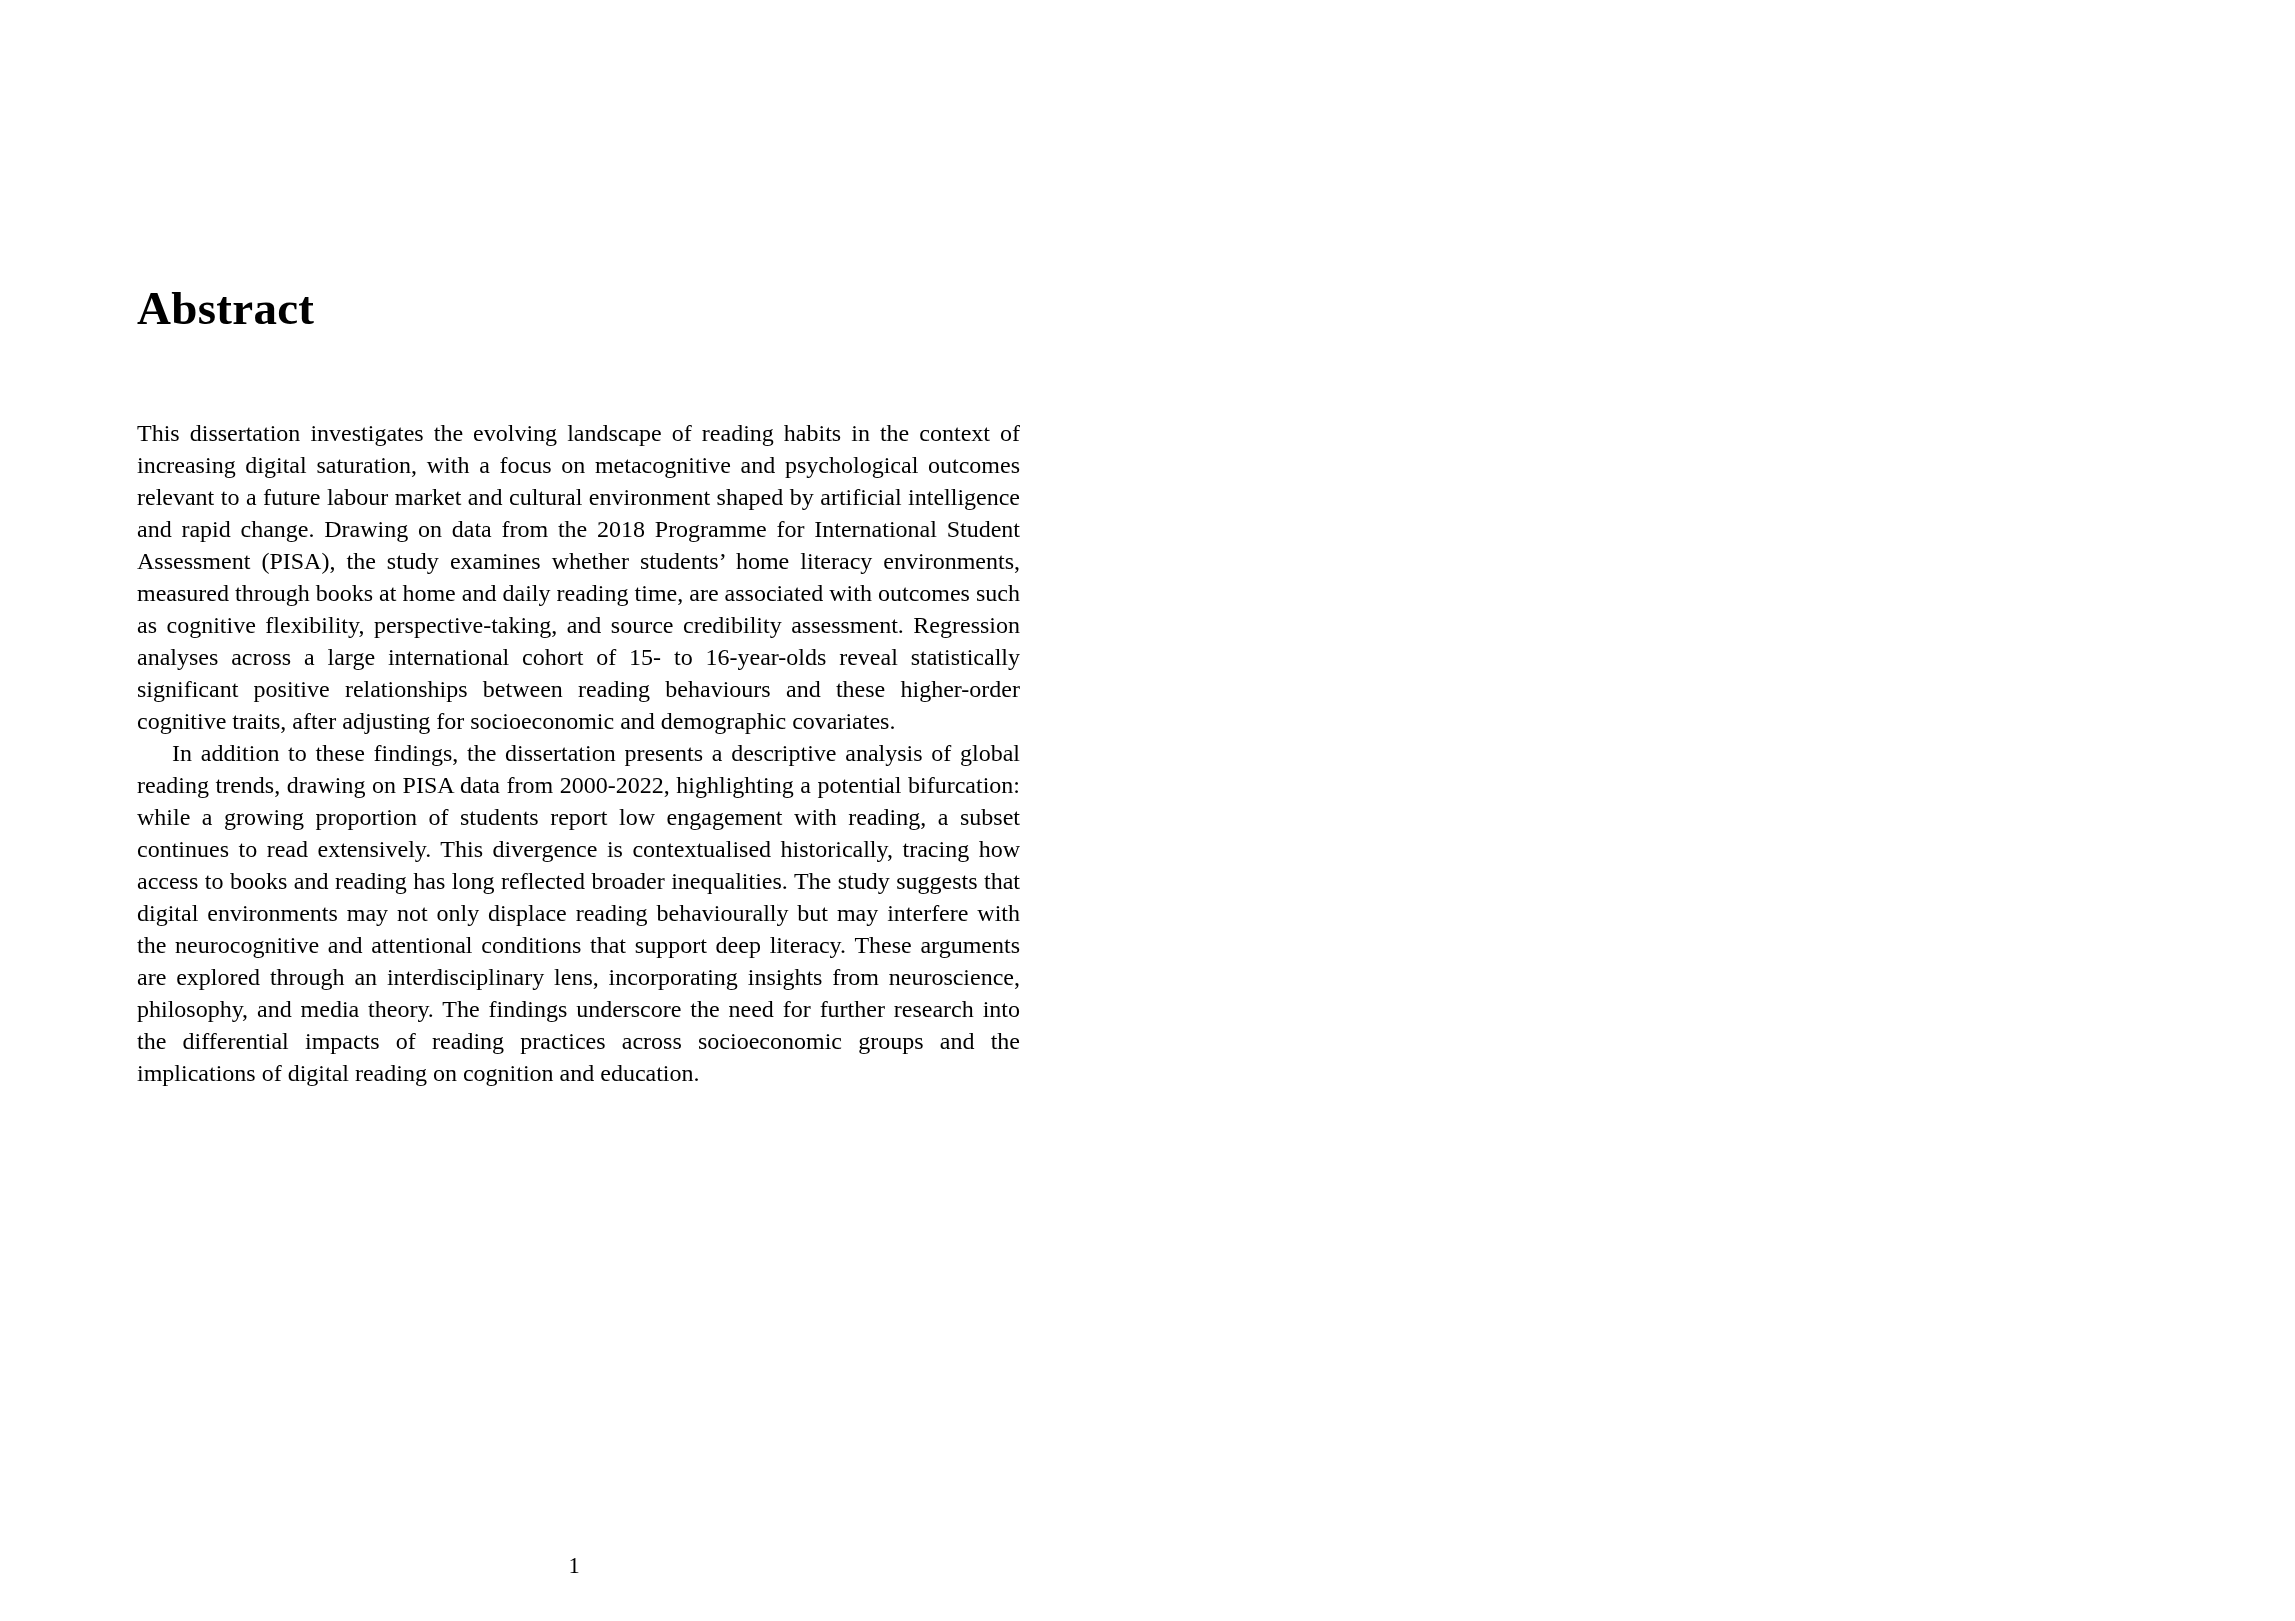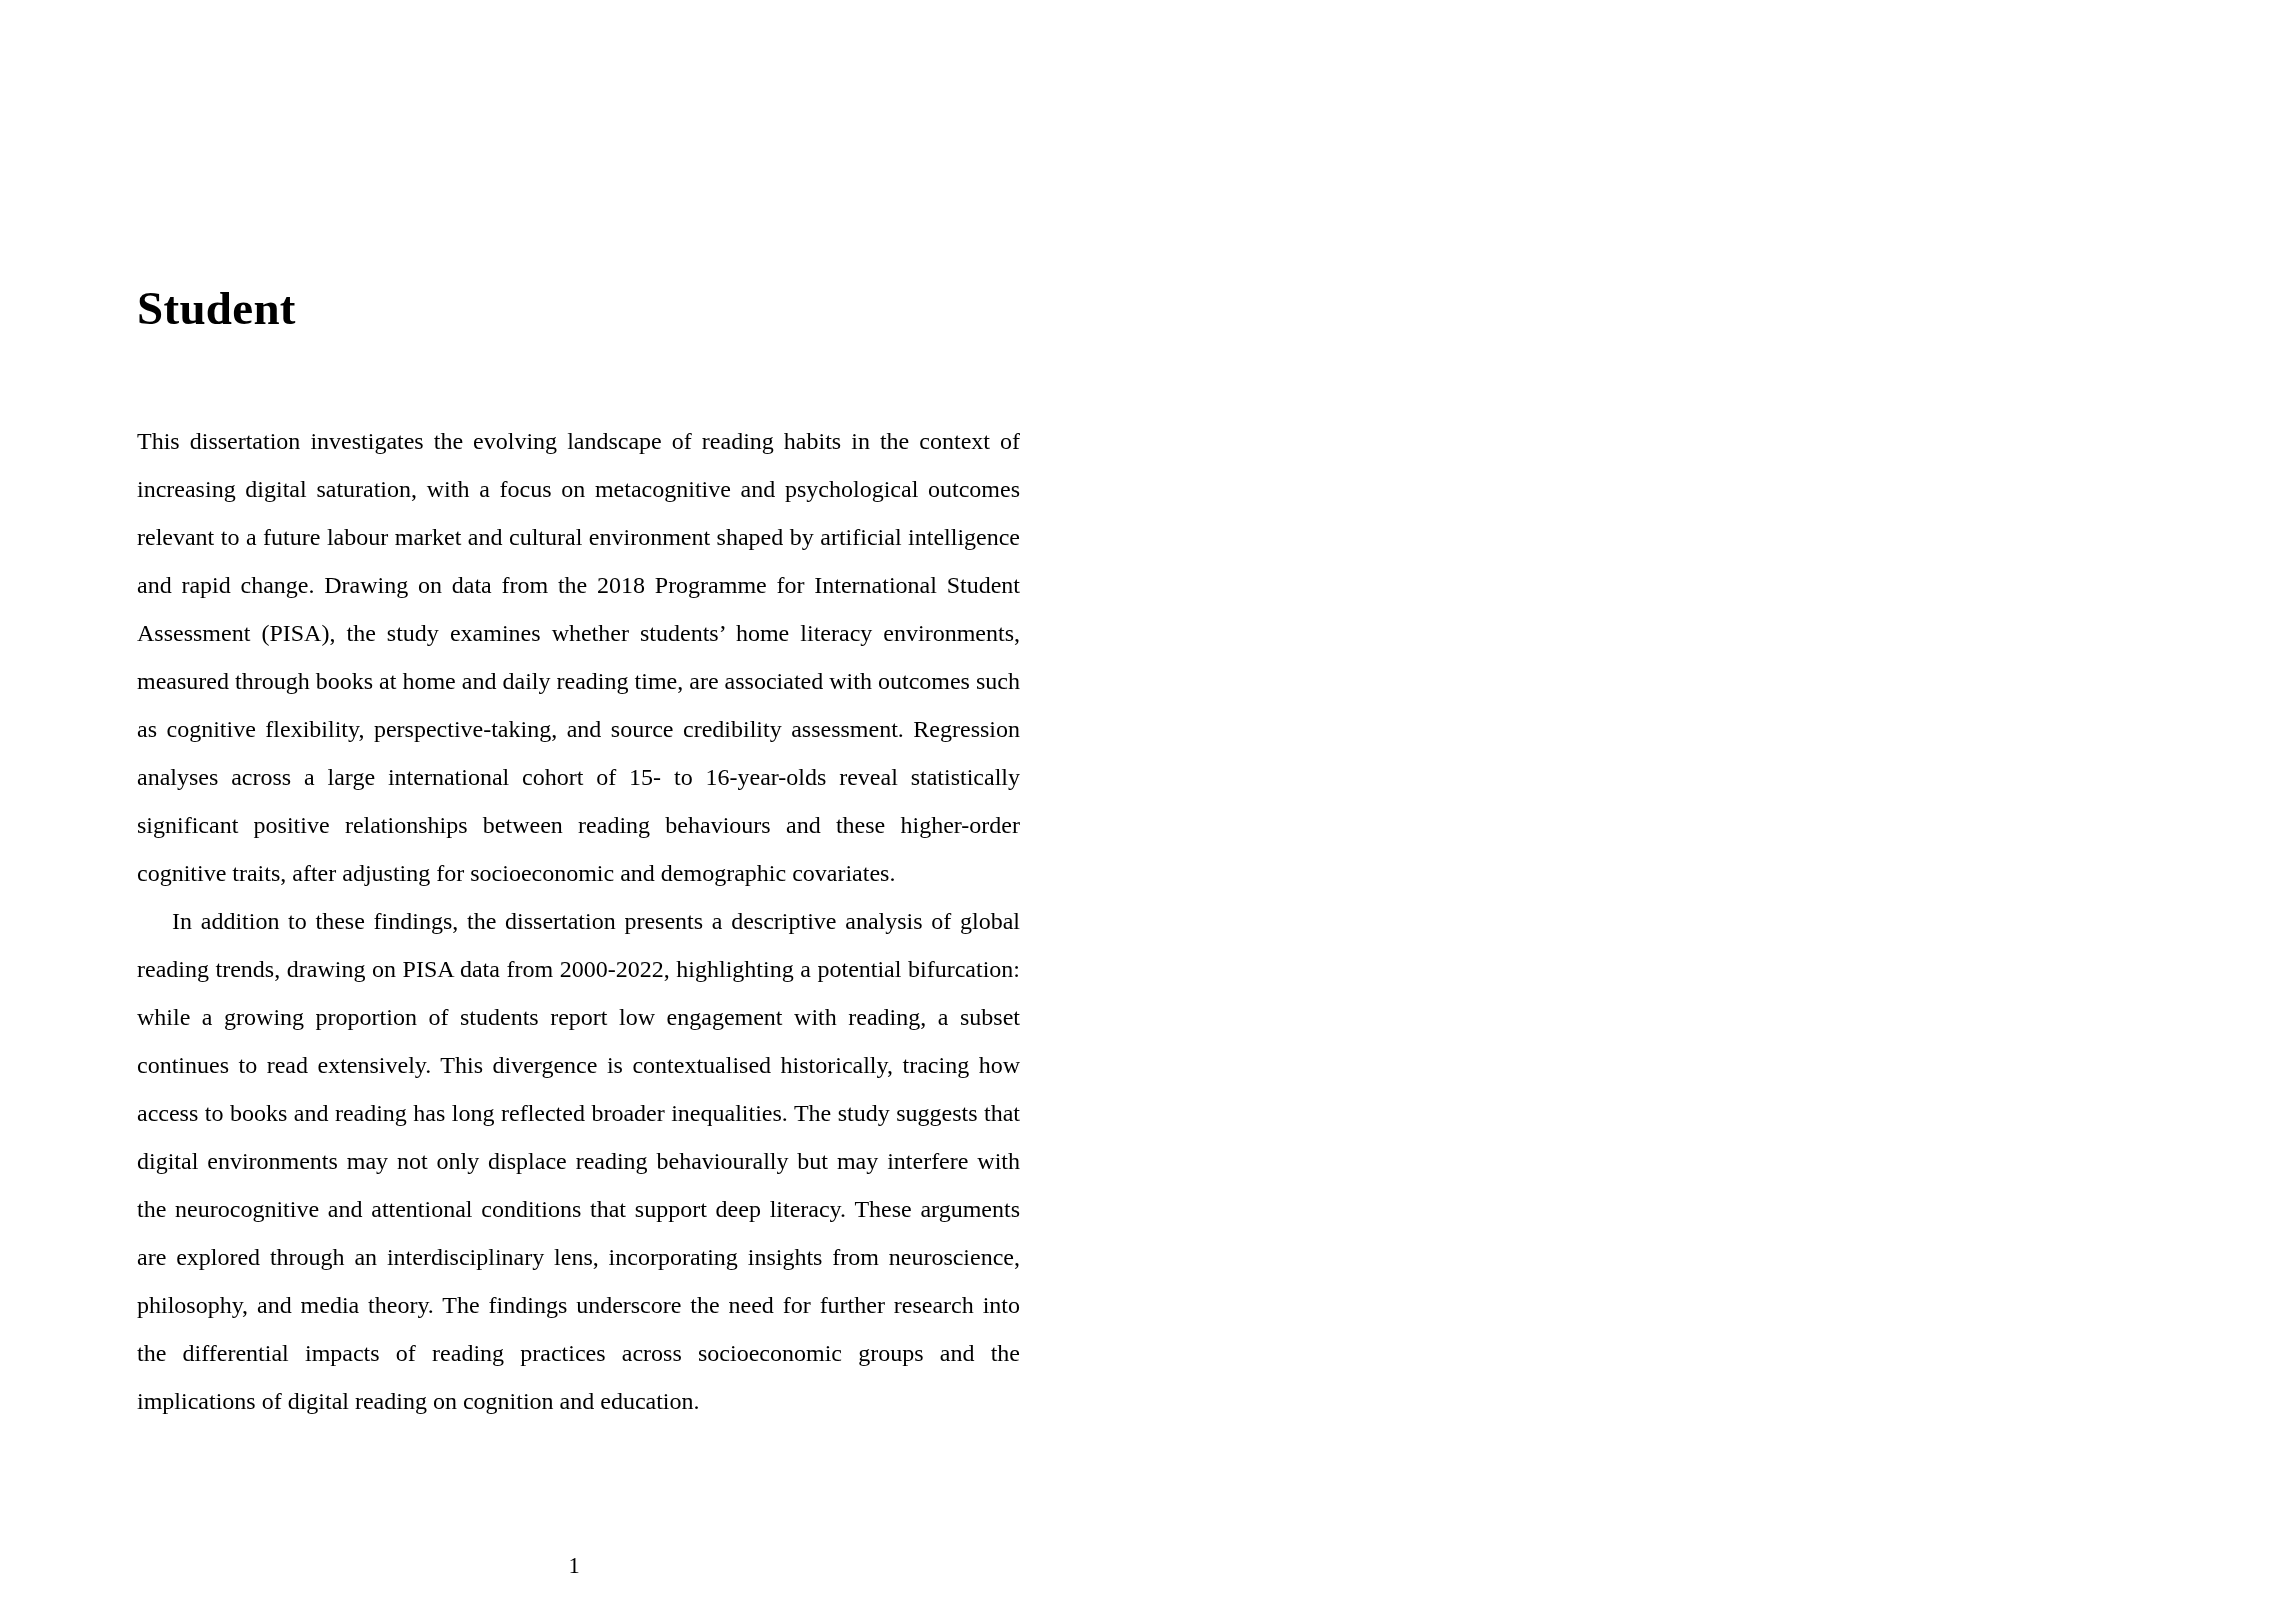--- a/index.html
+++ b/index.html
@@ -40,21 +40,21 @@
   }
   .abstract-body {
     position: absolute;
     left: 137px;
     top: 417px;
     width: 883px;
   }
   .abstract-body p {
     margin: 0;
     font-size: 24px;
-    line-height: 48px;
+    line-height: 32px;
     text-align: justify;
     text-justify: inter-word;
     hyphens: manual;
   }
   .abstract-body p.indented { text-indent: 35px; margin-top: 0; }
 
   
   .folio {
     position: absolute;
     top: 1553px;
@@ -63,21 +63,21 @@
   }
   .folio-left  { left: 0;      width: 1148px; }
 </style>
 </head>
 <body>
 
 <div class="spread">
 
   <div class="page page-left">
 
-    <div class="abstract-heading">Student</div>
+    <div class="abstract-heading">Abstract</div>
 
     <div class="abstract-body">
       <p>This dissertation investigates the evolving landscape of reading habits in the context of increasing digital saturation, with a focus on metacognitive and psychological outcomes relevant to a future labour market and cultural environment shaped by artificial intelligence and rapid change. Drawing on data from the 2018 Programme for International Student Assessment (PISA), the study examines whether students’ home literacy environments, measured through books at home and daily reading time, are associated with outcomes such as cognitive flexibility, perspective-taking, and source credibility assessment. Regression analyses across a large international cohort of 15- to 16-year-olds reveal statistically significant positive relationships between reading behaviours and these higher-order cognitive traits, after adjusting for socioeconomic and demographic covariates.</p>
       <p class="indented">In addition to these findings, the dissertation presents a descriptive analysis of global reading trends, drawing on PISA data from 2000-2022, highlighting a potential bifurcation: while a growing proportion of students report low engagement with reading, a subset continues to read extensively. This divergence is contextualised historically, tracing how access to books and reading has long reflected broader inequalities. The study suggests that digital environments may not only displace reading behaviourally but may interfere with the neurocognitive and attentional conditions that support deep literacy. These arguments are explored through an interdisciplinary lens, incorporating insights from neuroscience, philosophy, and media theory. The findings underscore the need for further research into the differential impacts of reading practices across socioeconomic groups and the implications of digital reading on cognition and education.</p>
     </div>
 
     <div class="folio folio-left">1</div>
   </div>
 
   <div class="page page-right">

